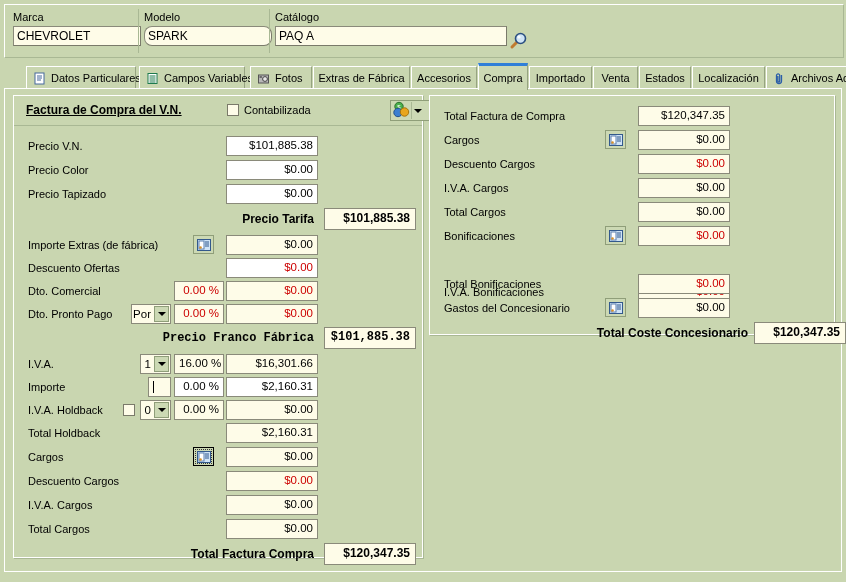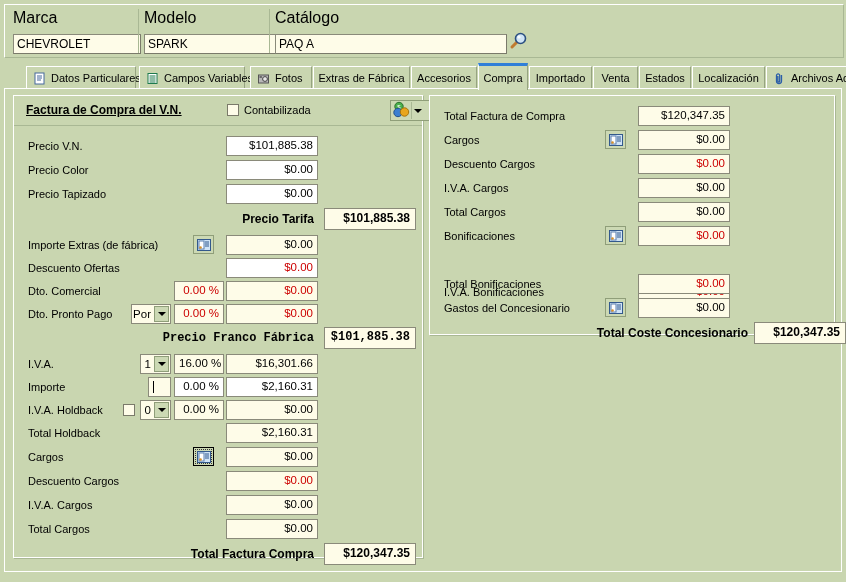--- a/index.html
+++ b/index.html
@@ -17,21 +17,21 @@
   .header{
     position:absolute;left:0;top:0;width:846px;height:62px;
     background:#c9d6b0;
   }
   .hdr-panel{
     position:absolute;left:4px;top:4px;width:838px;height:52px;
     border:1px solid #ffffff; border-right-color:#a9b894; border-bottom-color:#a9b894;
     background:#c9d6b0;
   }
   .fieldgrp{position:absolute;top:6px;}
-  .fieldgrp .lbl{display:block;font-size:16px;color:#000;line-height:13px;margin-bottom:10px;}
+  .fieldgrp .lbl{display:block;font-size:11px;color:#000;line-height:13px;margin-bottom:2px;}
   .txtbox{
     box-sizing:border-box;
     height:20px;
     background:#fefce8;
     border:1px solid #7a7a6a;
     border-top-color:#8a8a7a;border-left-color:#8a8a7a;
     font-family:"Liberation Sans", sans-serif;
     font-size:12px;color:#000;
     padding:1px 3px;line-height:16px;
     white-space:nowrap;overflow:hidden;
@@ -184,21 +184,21 @@
     <div class="hdr-panel">
 
       <div class="fieldgrp" style="left:8px;width:128px;">
         <span class="lbl">Marca</span>
         <div class="txtbox" style="width:128px;">CHEVROLET</div>
       </div>
       <div class="sep" style="left:133px;"></div>
 
       <div class="fieldgrp" style="left:139px;width:128px;">
         <span class="lbl">Modelo</span>
-        <div class="txtbox" style="width:144px;">SPARK</div>
+        <div class="txtbox" style="width:128px;border-radius:8px;">SPARK</div>
       </div>
       <div class="sep" style="left:264px;"></div>
 
       <div class="fieldgrp" style="left:270px;width:232px;">
         <span class="lbl">Catálogo</span>
         <div class="txtbox" style="width:232px;">PAQ A</div>
       </div>
     </div>
 
     <div class="search-icon">

